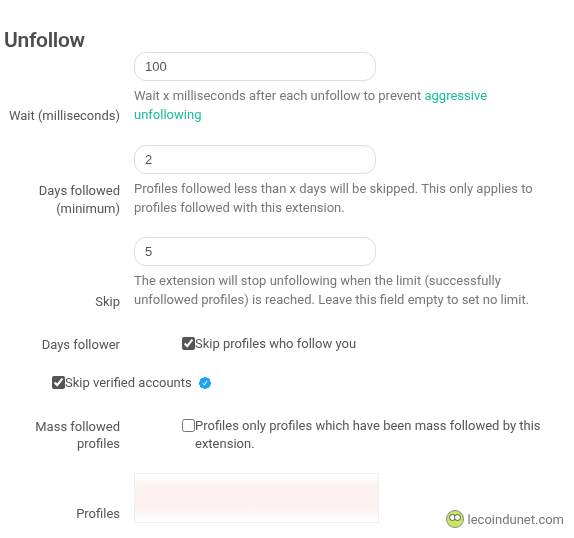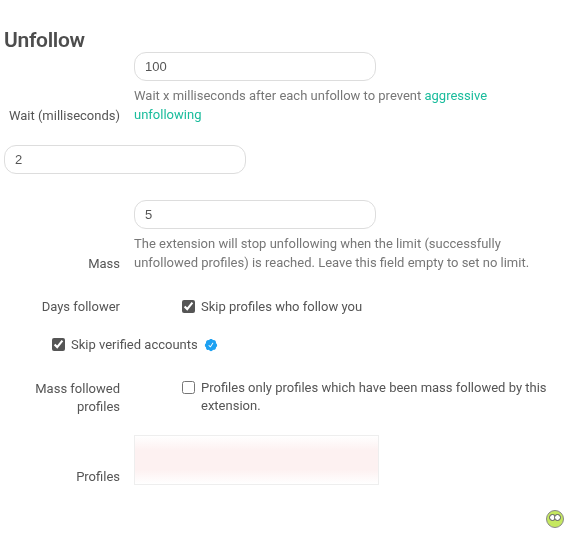--- a/index.html
+++ b/index.html
@@ -55,21 +55,21 @@
       line-height: 1.45;
     }
     .help-text a {
       color: #1abc9c;
       text-decoration: none;
     }
     .checkbox-row {
       display: flex;
       align-items: flex-start;
       padding-top: 0;
-      gap: 6px;
+      gap: 0;
       padding-left: 48px;
     }
     .checkbox-row input[type="checkbox"] {
       margin-top: 2px;
       width: 13px;
       height: 13px;
       accent-color: #555;
     }
     .checkbox-label {
       color: #555;
@@ -135,27 +135,29 @@
   <div class="label-col">Wait (milliseconds)</div>
   <div class="input-col">
     <input class="input-box" value="100" style="">
     <div class="help-text">
       <span>Wait x milliseconds after each unfollow to prevent </span><a href="#">aggressive unfollowing</a>
     </div>
   </div>
 </div>
 
 <div class="form-row">
+  <div class="label-col">Days followed (minimum)</div>
   <div class="input-col">
     <input class="input-box" value="2" style="">
-  </div>
-</div>
-
-<div class="form-row">
-  <div class="label-col">Mass</div>
+    <div class="help-text">Profiles followed less than x days will be skipped. This only applies to profiles followed with this extension.</div>
+  </div>
+</div>
+
+<div class="form-row">
+  <div class="label-col">Skip</div>
   <div class="input-col">
     <input class="input-box" value="5" style="">
     <div class="help-text">The extension will stop unfollowing when the limit (successfully unfollowed profiles) is reached. Leave this field empty to set no limit.</div>
   </div>
 </div>
 
 <div class="form-row">
   <div class="label-col">Days follower</div>
   <div class="input-col">
     <div class="checkbox-row">
@@ -193,13 +195,14 @@
 
 <div class="form-row">
   <div class="label-col">Profiles</div>
   <div class="input-col">
     <div class="blacklist-area"></div>
   </div>
 </div>
 
 <div class="watermark">
   <span class="logo"></span>
+  <span>lecoindunet.com</span>
 </div>
 
 </body></html>

